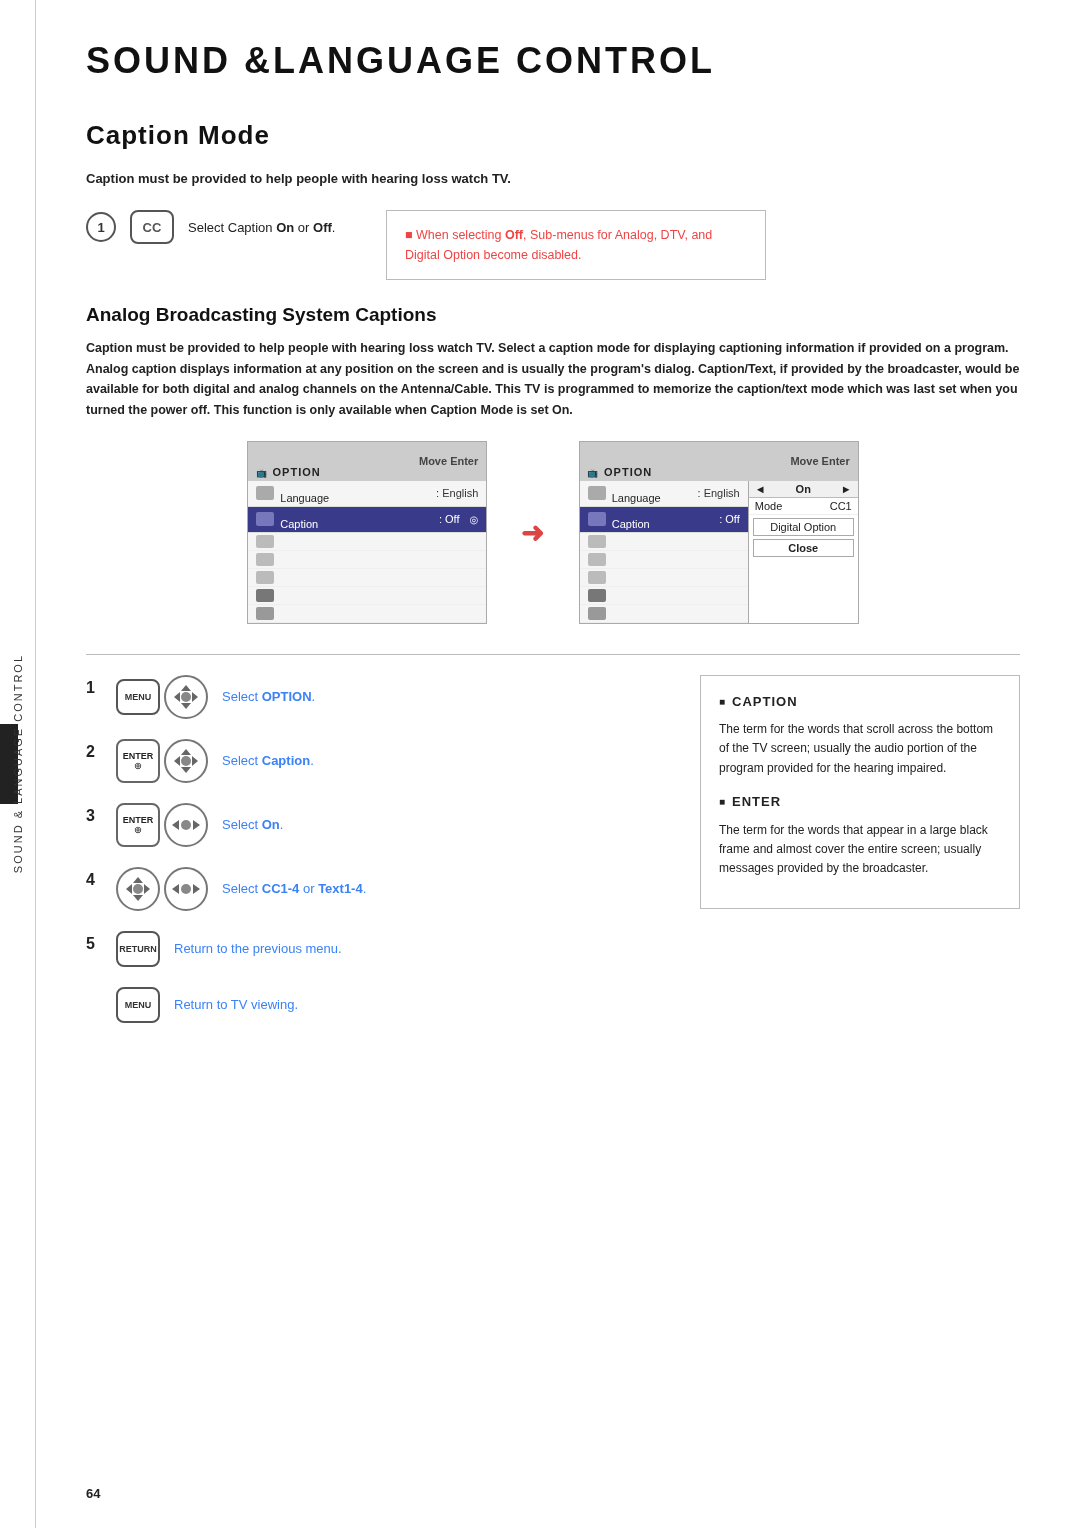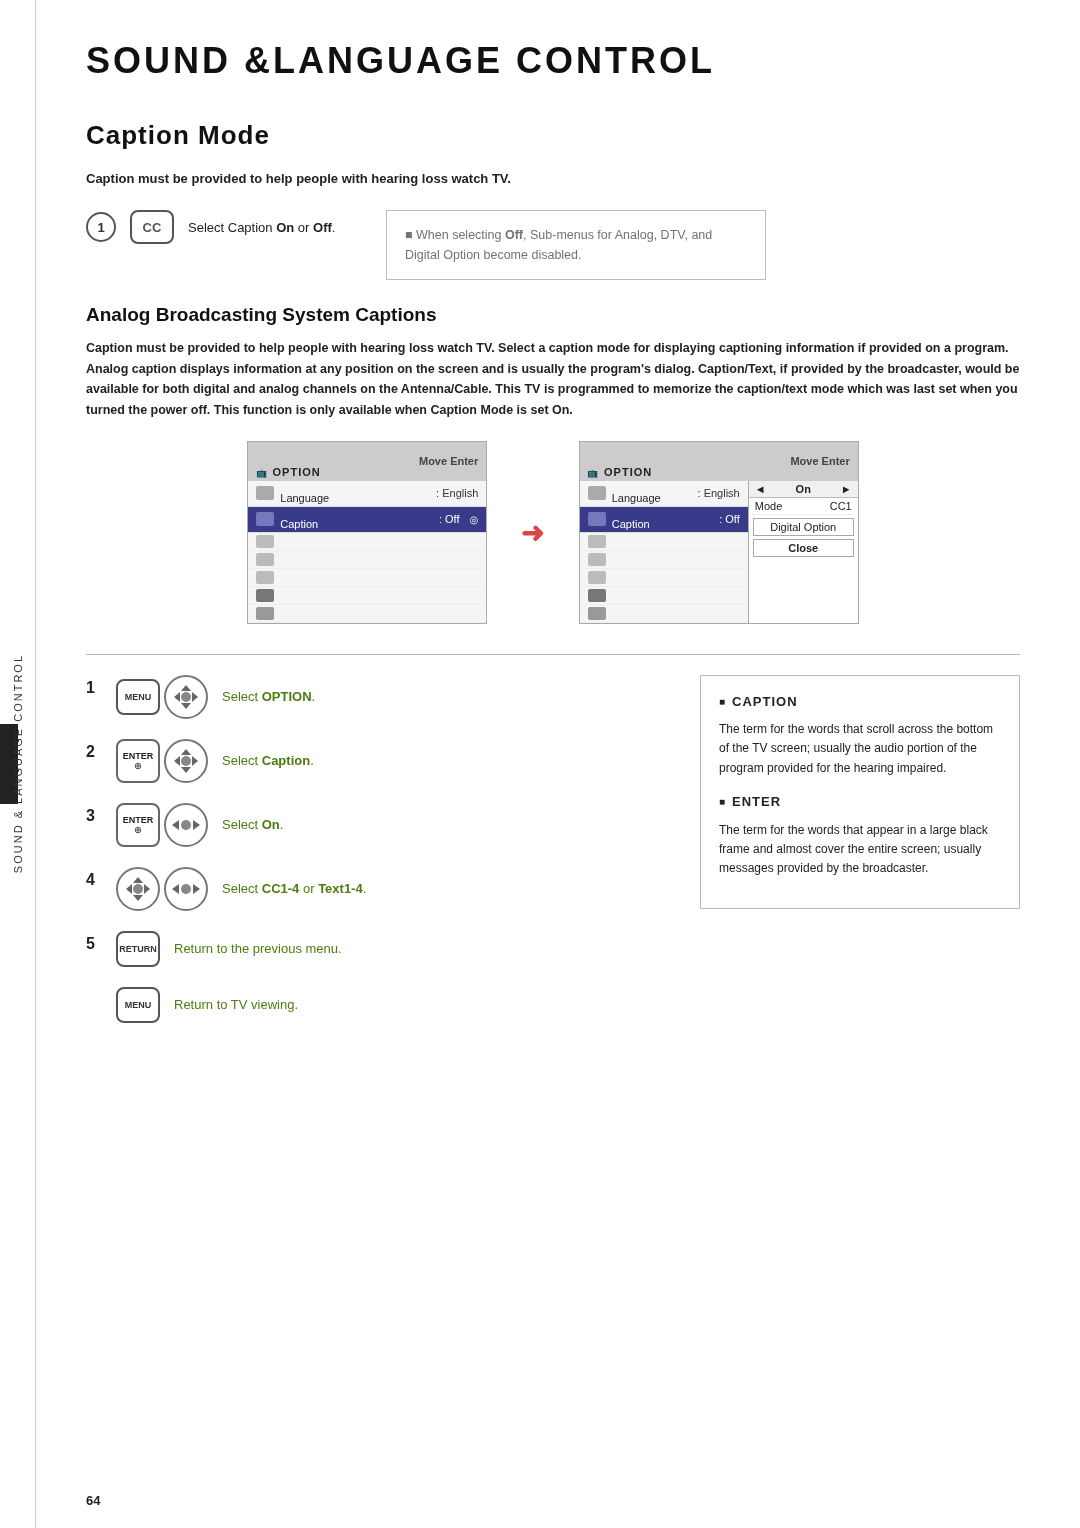--- a/index.html
+++ b/index.html
@@ -130,21 +130,21 @@
 
     .step-label {
       font-size: 13px;
       color: #222;
     }
 
     .step-note-box {
       border: 1px solid #bbb;
       padding: 14px 18px;
       font-size: 12.5px;
-      color: #737373;
+      color: #ef4444;
       line-height: 1.6;
       max-width: 380px;
     }
 
     
     .subsection-title {
       font-size: 19px;
       font-weight: 700;
       color: #111;
       margin-bottom: 12px;
@@ -306,21 +306,21 @@
       display: flex;
       align-items: center;
       justify-content: center;
       font-size: 10px;
       font-weight: 700;
       color: #333;
     }
 
     .step-text {
       font-size: 13px;
-      color: #4d7c0f;
+      color: #3b82f6;
     }
 
     
     .info-box {
       border: 1px solid #bbb;
       padding: 16px 18px;
       font-size: 12.5px;
       color: #222;
       line-height: 1.6;
     }
@@ -343,21 +343,21 @@
     .info-box-text {
       font-size: 12px;
       color: #222;
       line-height: 1.6;
       margin-bottom: 14px;
     }
 
     
     .page-number {
       position: absolute;
-      bottom: 20px;
+      bottom: 27px;
       left: 50px;
       font-size: 13px;
       font-weight: 700;
       color: #222;
     }
   </style>
 </head>
 <body>
 
 <div class="page-container">

